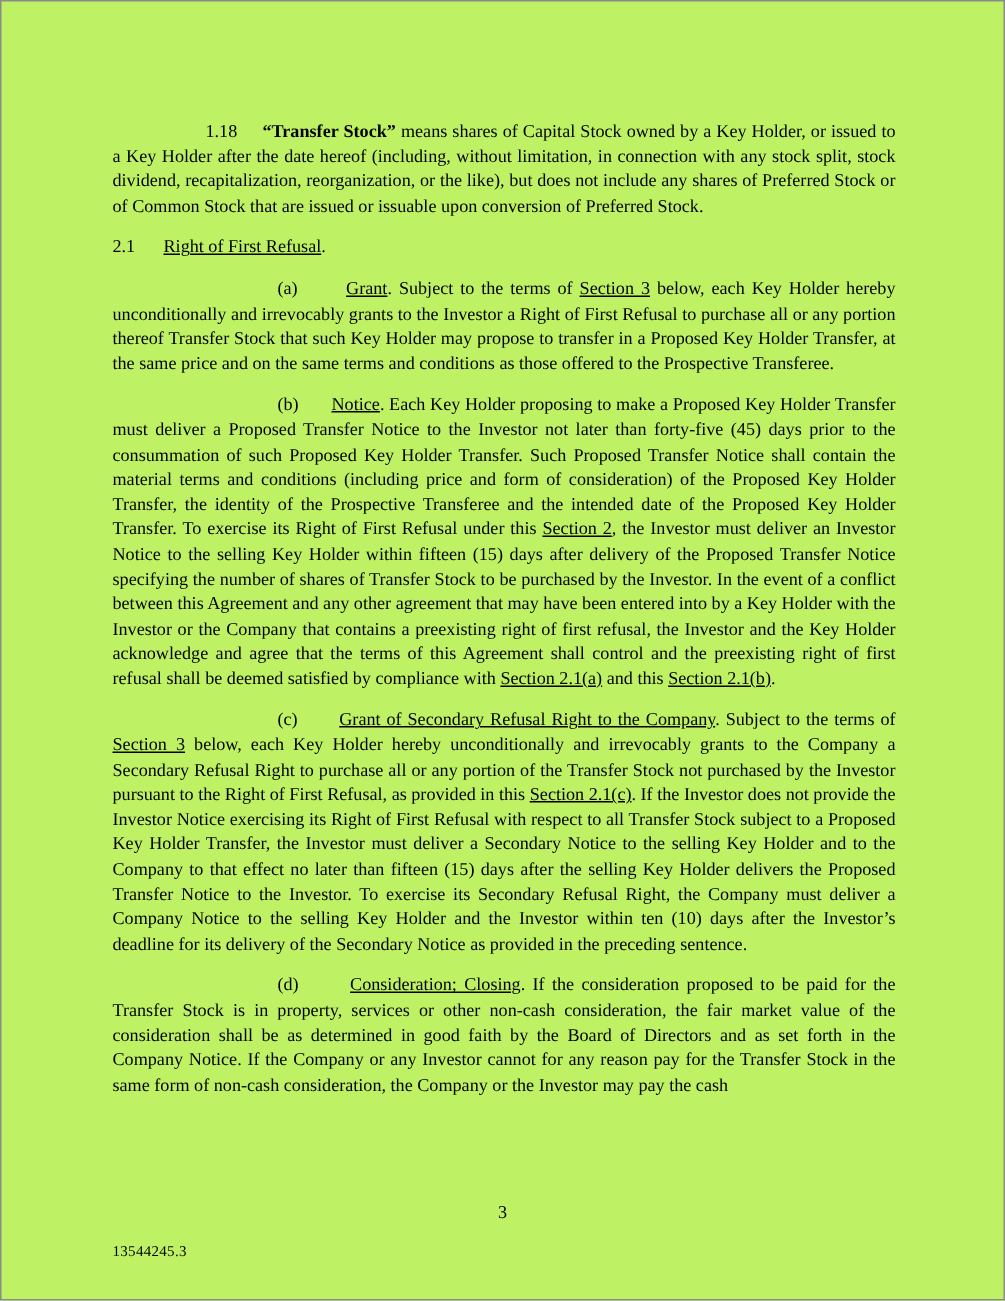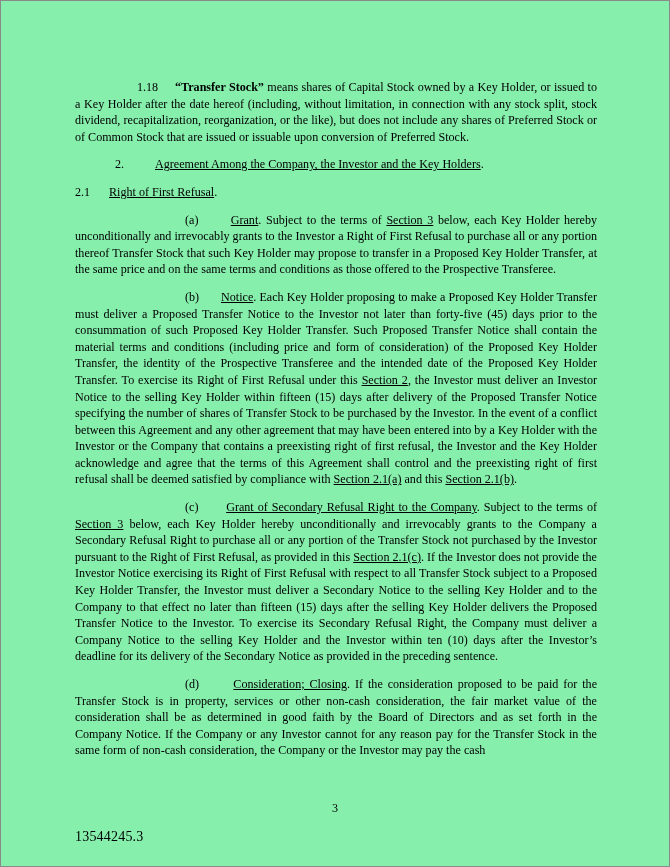--- a/index.html
+++ b/index.html
@@ -4,21 +4,21 @@
 <style>
   html, body {
     margin: 0;
     padding: 0;
     background: #b9b9b9;
   }
   .page {
     position: relative;
     width: 670px;
     height: 867px;
-    background: #86efac;
+    background: #bef264;
     border: 1px solid #8a8a8a;
     box-sizing: border-box;
     overflow: hidden;
     font-family: "Liberation Serif", "DejaVu Serif", serif;
     color: #000000;
   }
   .content {
     position: absolute;
     left: 74px;
     top: 78px;
@@ -47,35 +47,32 @@
     left: 0;
     right: 0;
     top: 800px;
     text-align: center;
     font-size: 12.1px;
   }
   .docid {
     position: absolute;
     left: 74px;
     top: 828px;
-    font-size: 14px;
+    font-size: 10px;
     letter-spacing: 0.2px;
   }
 </style>
 </head>
 <body>
 
 <div class="page">
   <div class="content">
 
     <p class="para ind-1"><span>1.18</span><span>&nbsp;&nbsp;&nbsp;&nbsp;&nbsp;</span><b>“Transfer Stock”</b><span> means shares of Capital Stock owned by a Key Holder, or issued to a Key Holder after the date hereof (including, without limitation, in connection with any stock split, stock dividend, recapitalization, reorganization, or the like), but does not include any shares of Preferred Stock or of Common Stock that are issued or issuable upon conversion of Preferred Stock.</span></p>
 
-    <p class="para ind-2">
-      <span class="num-2">2.</span><span><u>Agreement Among the Company, the Investor and the Key Holders</u><span>.</span></span>
-    </p>
 
     <p class="para ind-3">
       <span class="num-21">2.1</span><span><u>Right of First Refusal</u><span>.</span></span>
     </p>
 
     <p class="para ind-sub"><span>(a)</span><span>&nbsp;&nbsp;&nbsp;&nbsp;&nbsp;&nbsp;&nbsp;</span><u>Grant</u><span>.  Subject to the terms of </span><u>Section 3</u><span> below, each Key Holder hereby unconditionally and irrevocably grants to the Investor a Right of First Refusal to purchase all or any portion thereof Transfer Stock that such Key Holder may propose to transfer in a Proposed Key Holder Transfer, at the same price and on the same terms and conditions as those offered to the Prospective Transferee.</span></p>
 
     <p class="para ind-sub"><span>(b)</span><span>&nbsp;&nbsp;&nbsp;&nbsp;&nbsp;&nbsp;&nbsp;</span><u>Notice</u><span>.  Each Key Holder proposing to make a Proposed Key Holder Transfer must deliver a Proposed Transfer Notice to the Investor not later than forty-five (45) days prior to the consummation of such Proposed Key Holder Transfer.  Such Proposed Transfer Notice shall contain the material terms and conditions (including price and form of consideration) of the Proposed Key Holder Transfer, the identity of the Prospective Transferee and the intended date of the Proposed Key Holder Transfer.  To exercise its Right of First Refusal under this </span><u>Section 2</u><span>, the Investor must deliver an Investor Notice to the selling Key Holder within fifteen (15) days after delivery of the Proposed Transfer Notice specifying the number of shares of Transfer Stock to be purchased by the Investor.  In the event of a conflict between this Agreement and any other agreement that may have been entered into by a Key Holder with the Investor or the Company that contains a preexisting right of first refusal, the Investor and the Key Holder acknowledge and agree that the terms of this Agreement shall control and the preexisting right of first refusal shall be deemed satisfied by compliance with </span><u>Section 2.1(a)</u><span> and this </span><u>Section 2.1(b)</u><span>.</span></p>
 
     <p class="para ind-sub"><span>(c)</span><span>&nbsp;&nbsp;&nbsp;&nbsp;&nbsp;&nbsp;&nbsp;</span><u>Grant of Secondary Refusal Right to the Company</u><span>.  Subject to the terms of </span><u>Section 3</u><span> below, each Key Holder hereby unconditionally and irrevocably grants to the Company a Secondary Refusal Right to purchase all or any portion of the Transfer Stock not purchased by the Investor pursuant to the Right of First Refusal, as provided in this </span><u>Section 2.1(c)</u><span>.  If the Investor does not provide the Investor Notice exercising its Right of First Refusal with respect to all Transfer Stock subject to a Proposed Key Holder Transfer, the Investor must deliver a Secondary Notice to the selling Key Holder and to the Company to that effect no later than fifteen (15) days after the selling Key Holder delivers the Proposed Transfer Notice to the Investor.  To exercise its Secondary Refusal Right, the Company must deliver a Company Notice to the selling Key Holder and the Investor within ten (10) days after the Investor’s deadline for its delivery of the Secondary Notice as provided in the preceding sentence.</span></p>

